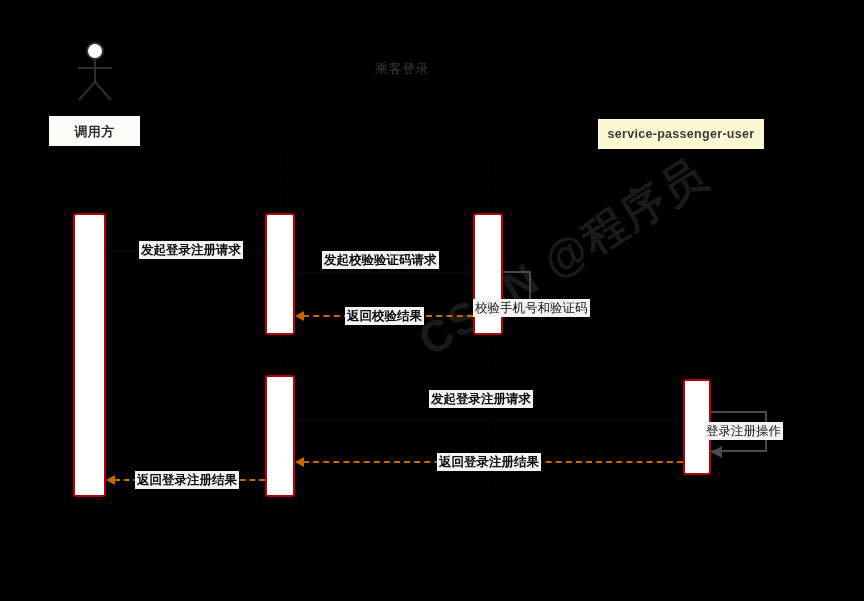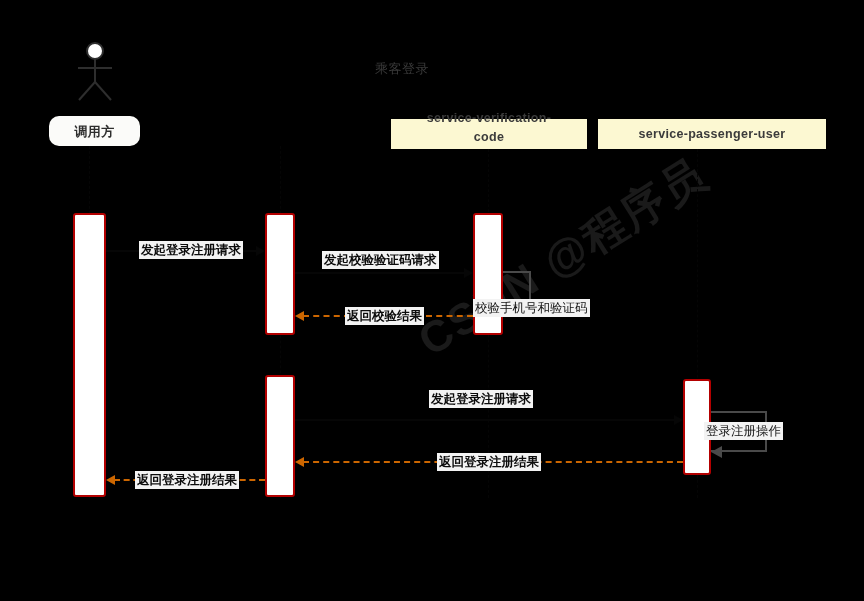--- a/index.html
+++ b/index.html
@@ -169,31 +169,27 @@
       <line x1="23" y1="40" x2="7" y2="58" stroke="#2e2e2e" stroke-width="2"></line>
       <line x1="23" y1="40" x2="39" y2="58" stroke="#2e2e2e" stroke-width="2"></line>
     </svg>
   </div>
 
   <div class="lifeline" style="left:89px;  top:146px; height:352px;"></div>
   <div class="lifeline" style="left:280px; top:146px; height:352px;"></div>
   <div class="lifeline" style="left:488px; top:149px; height:349px;"></div>
   <div class="lifeline" style="left:697px; top:149px; height:349px;"></div>
 
-  <div class="participant actor-box" style="left:49px; top:116px; width:91px; height:30px;border-radius:10px;">
+  <div class="participant actor-box" style="left:49px; top:116px; width:91px; height:30px;">
     <span>调用方</span>
   </div>
 
 
-  <div class="participant service-box" style="left:391px; top:119px; width:196px; height:30px;">
-    <span class="overflow-label">service-verification-</span>
-    <span style="position:absolute; left:0; right:0; top:9px;">code</span>
-  </div>
-
-  <div class="participant service-box" style="left:598px; top:119px; width:228px; height:30px;">
+
+  <div class="participant service-box" style="left:598px; top:119px; width:166px; height:30px;">
     <span>service-passenger-user</span>
   </div>
 
   <div class="activation" style="left:73px; top:213px; width:33px; height:284px;"></div>
 
   <div class="activation" style="left:265px; top:213px; width:30px; height:122px;"></div>
   <div class="activation" style="left:265px; top:375px; width:30px; height:122px;"></div>
 
   <div class="activation" style="left:473px; top:213px; width:30px; height:122px;"></div>
 

